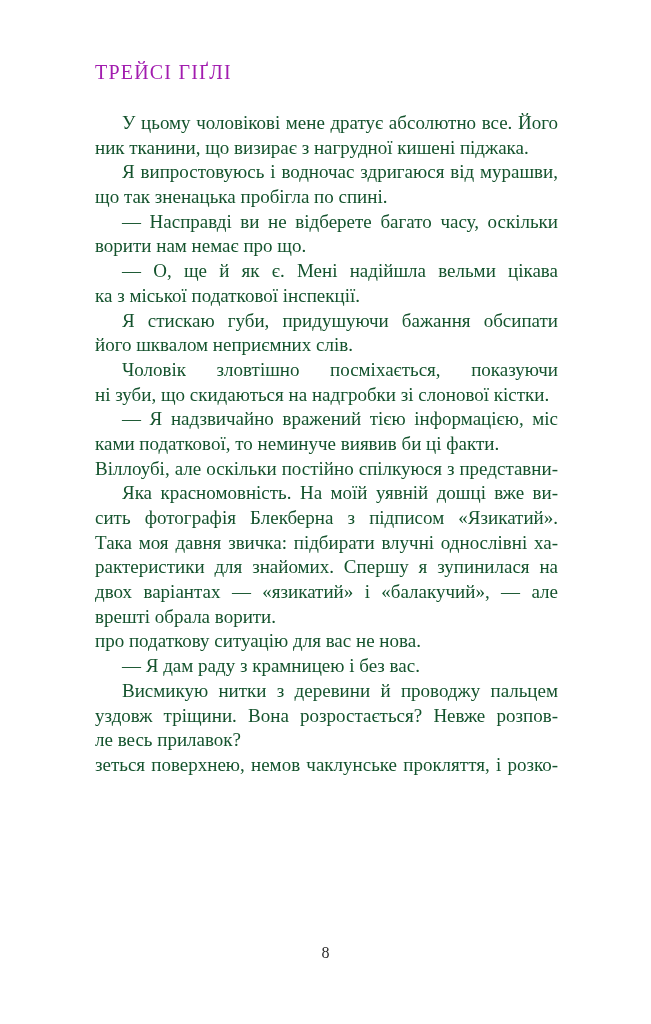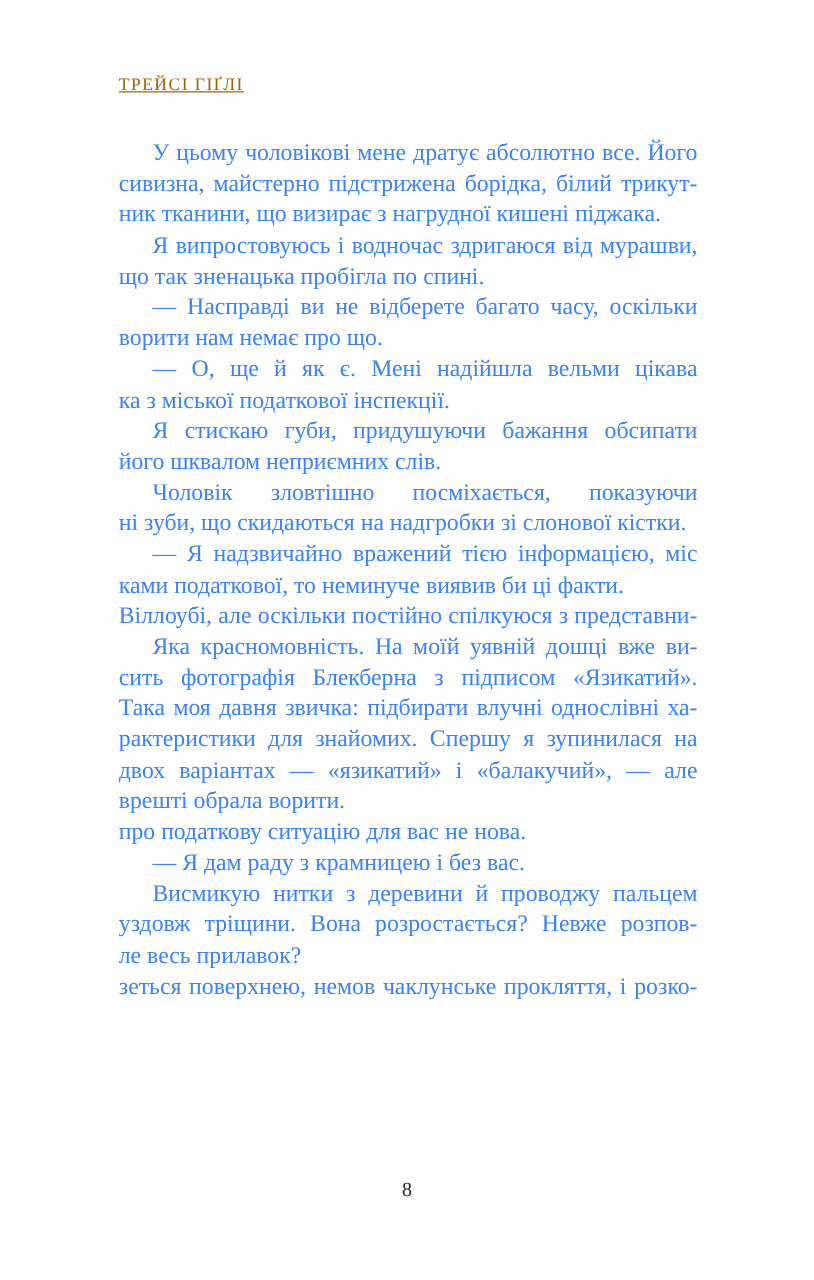--- a/index.html
+++ b/index.html
@@ -12,34 +12,33 @@
     width: 651px;
     height: 1024px;
     background: #ffffff;
     overflow: hidden;
     font-family: "Liberation Serif", "DejaVu Serif", serif;
   }
   .running-head {
     position: absolute;
     left: 95px;
     top: 61px;
-    font-size: 14px;
+    font-size: 20px;
     letter-spacing: 1.2px;
-    color: #a16207;
+    color: #a21caf;
     white-space: nowrap;
-    text-decoration: underline;
   }
   .text-block {
     position: absolute;
     left: 95px;
     top: 111px;
     width: 463px;
     font-size: 19px;
     line-height: 24.7px;
-    color: #3b82f6;
+    color: #14532d;
   }
   .paragraph {
     margin: 0;
     padding: 0;
   }
   .line {
     text-align: justify;
     text-align-last: justify;
     height: 24.7px;
     overflow: hidden;
@@ -65,21 +64,20 @@
 <body>
 
 <div class="page">
 
   <div class="running-head">ТРЕЙСІ ГІҐЛІ</div>
 
   <div class="text-block">
 
     <div class="paragraph">
       <div class="line first">У цьому чоловікові мене дратує абсолютно все. Його</div>
-      <div class="line">сивизна, майстерно підстрижена борідка, білий трикут-</div>
       <div class="line last">ник тканини, що визирає з нагрудної кишені піджака.</div>
     </div>
 
     <div class="paragraph">
       <div class="line first">Я випростовуюсь і водночас здригаюся від мурашви,</div>
       <div class="line last">що так зненацька пробігла по спині.</div>
     </div>
 
     <div class="paragraph">
       <div class="line first">— Насправді ви не відберете багато часу, оскільки го-</div>

